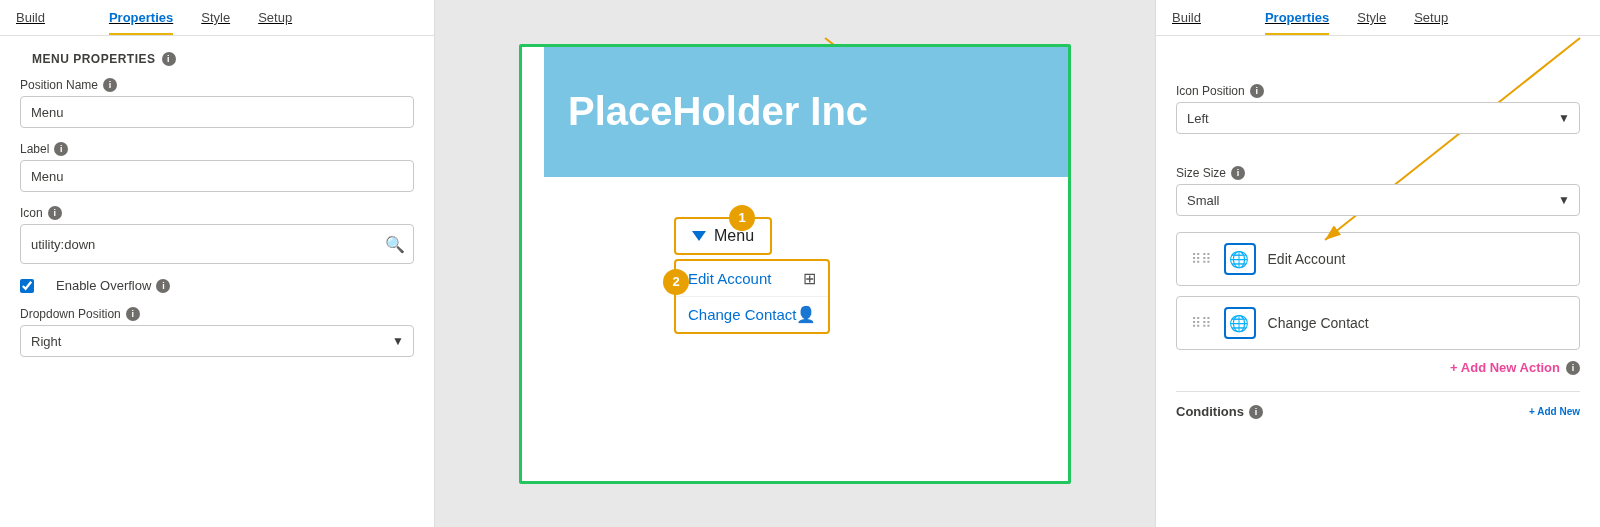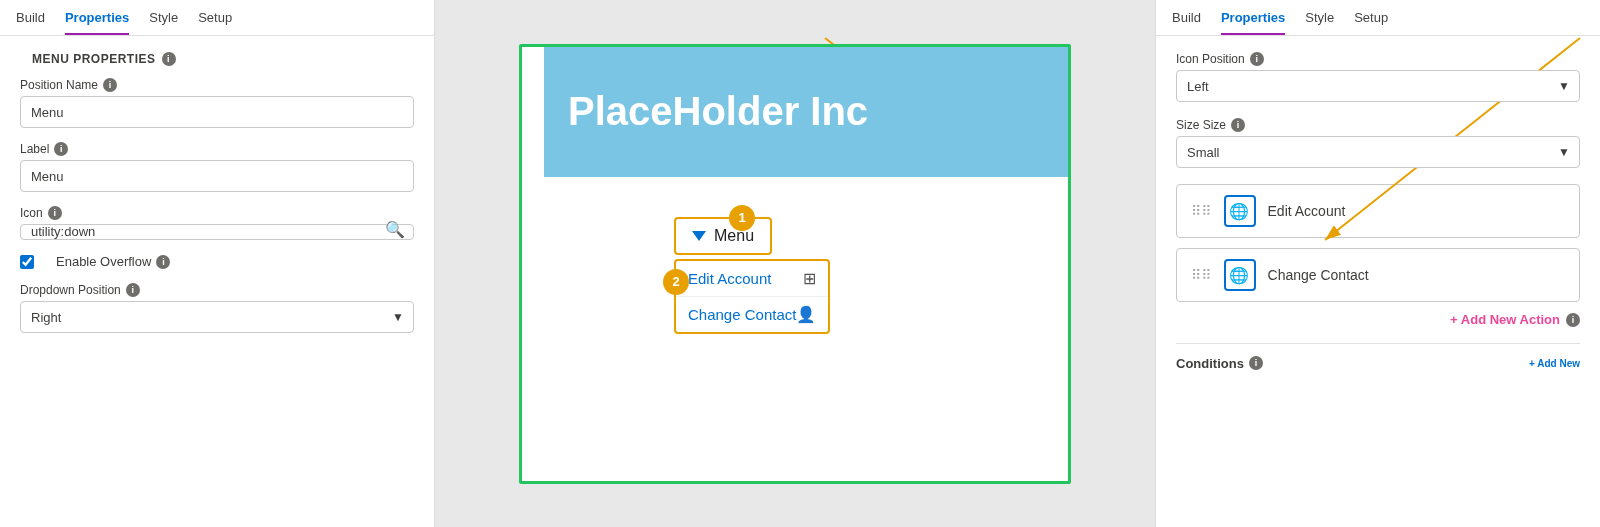--- a/index.html
+++ b/index.html
@@ -20,33 +20,35 @@
       border-right: 1px solid #ddd;
       display: flex;
       flex-direction: column;
       padding: 0;
     }
 
     .tab-bar {
       display: flex;
       padding: 10px 16px 0;
       border-bottom: 1px solid #e0e0e0;
-      gap: 20px;
+      gap: 28px;
+      text-decoration: underline;
     }
     .tab-item {
       font-size: 13px;
       color: #444;
       padding-bottom: 8px;
       cursor: pointer;
       border-bottom: 2px solid transparent;
     }
     .tab-item.active {
       font-weight: 700;
       color: #0070d2;
-      border-bottom: 2px solid #a21caf;
+      border-bottom: 2px solid #eab308;
+      margin-left: 36px;
     }
 
     .panel-content {
       padding: 16px 20px;
       flex: 1;
       overflow-y: auto;
     }
 
     .section-title {
       font-size: 12px;
@@ -77,25 +79,25 @@
       border: 1px solid #c9c9c9;
       border-radius: 4px;
       padding: 0 10px;
       font-size: 13px;
       color: #3e3e3c;
       background: #fff;
     }
 
     .icon-input-wrapper {
       display: flex;
-      align-items: flex-end;
+      align-items: center;
       border: 1px solid #c9c9c9;
       border-radius: 4px;
       background: #fff;
-      height: 16px;
+      height: 40px;
     }
     .icon-input-wrapper input {
       flex: 1;
       border: none;
       padding: 0 10px;
       font-size: 13px;
       color: #3e3e3c;
       background: transparent;
     }
     .search-icon-btn {
@@ -292,20 +294,21 @@
     }
 
     .right-panel-content {
       padding: 16px 20px;
       flex: 1;
       overflow-y: auto;
     }
 
     .rp-field-group {
       margin-bottom: 16px;
+      margin-top: 32px;
     }
     .rp-field-label {
       font-size: 12px;
       color: #3e3e3c;
       margin-bottom: 4px;
       display: flex;
       align-items: center;
       gap: 5px;
     }
 
@@ -366,21 +369,21 @@
       align-items: center;
       justify-content: space-between;
       padding-top: 12px;
       border-top: 1px solid #e0e0e0;
     }
     .conditions-label {
       font-size: 13px;
       font-weight: 700;
       color: #3e3e3c;
       display: flex;
-      align-items: flex-start;
+      align-items: center;
       gap: 5px;
     }
     .add-new-link {
       color: #0070d2;
       font-size: 10px;
       font-weight: 600;
       cursor: pointer;
       background: none;
       border: none;
     }

